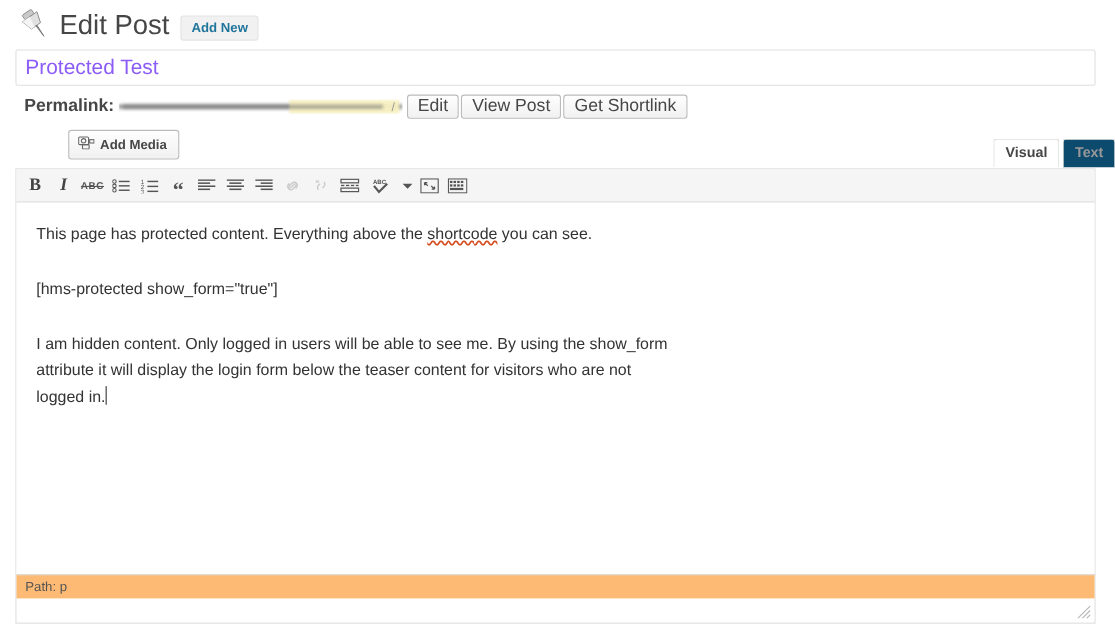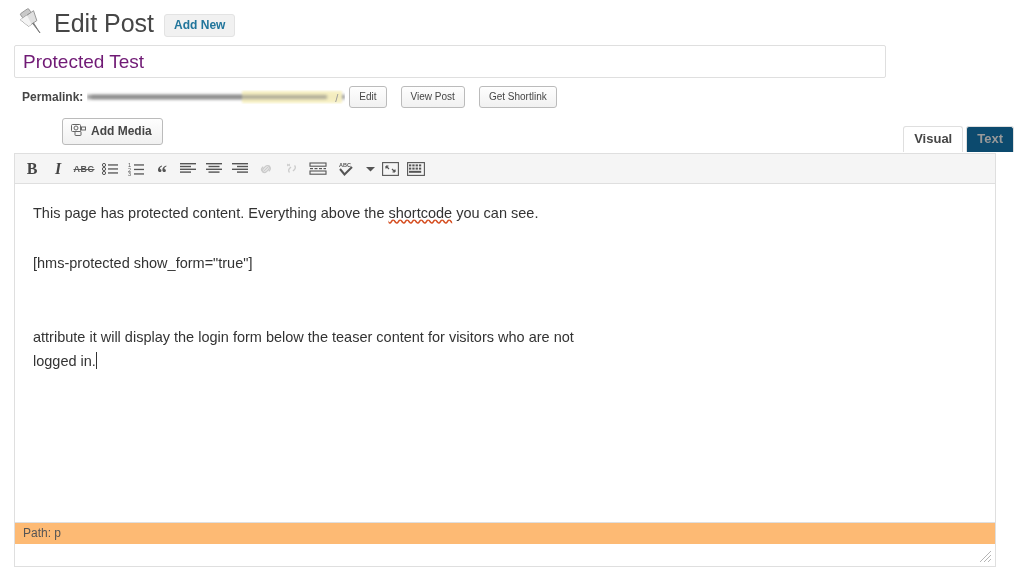--- a/index.html
+++ b/index.html
@@ -41,42 +41,42 @@
     line-height: 14px;
     text-decoration: none;
     position: relative;
     top: 2px;
     text-align: right;
   }
 
   
   .title-wrap { padding: 5px 18px 0 14px; }
   .title-input {
-    width: 872px;
+    width: 982px;
     height: 33px;
     border: 1px solid #dfdfdf;
     border-radius: 2px;
     background: #fff;
     font-family: "Liberation Sans", sans-serif;
     font-size: 19px;
-    color: #701a75;
+    color: #8b5cf6;
     padding: 3px 8px;
     outline: none;
     display: block;
   }
 
   
   .permalink-row {
     display: flex;
     align-items: center;
     padding: 8px 0 0 22px;
     height: 30px;
   }
   .permalink-label {
-    font-size: 12px;
+    font-size: 16px;
     font-weight: bold;
     color: #464646;
     margin-right: 4px;
     white-space: nowrap;
   }
   .permalink-blur {
     position: relative;
     width: 258px;
     height: 14px;
     margin-right: 4px;
@@ -106,28 +106,28 @@
     filter: blur(1px);
     opacity: 0.95;
   }
   .blur-tail {
     position: absolute; left: 248px; top: 2px;
     width: 9px; height: 10px;
     color: #999; font-size: 11px;
   }
   .pl-btn {
     font-family: "Liberation Sans", sans-serif;
-    font-size: 10px;
+    font-size: 16px;
     color: #464646;
     background: #f5f5f5;
     background: linear-gradient(to bottom, #fefefe, #f1f1f1);
     border: 1px solid #bbb;
     border-radius: 3px;
     padding: 2px 9px 3px;
-    margin-right: 14px;
+    margin-right: 2px;
     line-height: 15px;
     cursor: pointer;
     white-space: nowrap;
   }
 
   
   .media-row { padding: 10px 0 0 14px; height: 32px; }
   .add-media-btn {
     display: inline-flex;
     align-items: center;
@@ -446,21 +446,21 @@
       </div>
 
     </div>
 
     <div class="mce-content">
       <p>
         <span>This page has protected content. Everything above the </span><span class="spellerr">shortcode</span><span> you can see.</span>
       </p>
       <p>[hms-protected show_form="true"]</p>
       <p class="tight">
-        <br>
+        <span>I am hidden content. Only logged in users will be able to see me. By using the show_form</span><br>
         <span>attribute it will display the login form below the teaser content for visitors who are not</span><br>
         <span>logged in.</span><span class="caret"></span>
       </p>
     </div>
 
     <div class="path-bar">Path: p</div>
 
 
     <span class="resize-grip">
       <svg width="16" height="16" viewBox="0 0 16 16">

